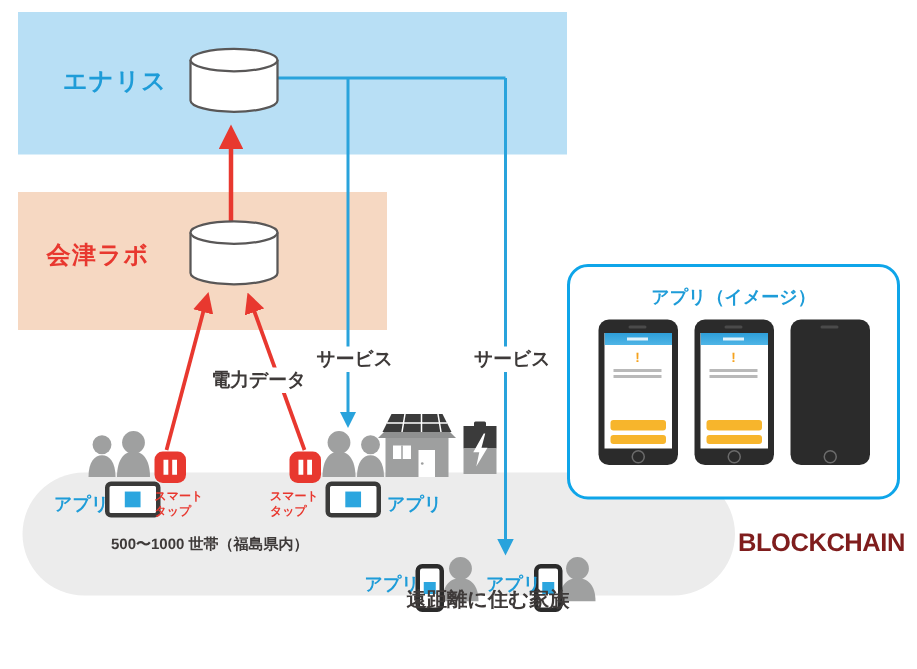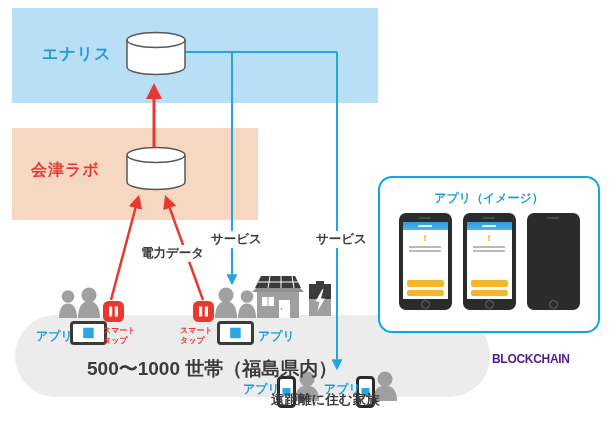--- a/index.html
+++ b/index.html
@@ -13,31 +13,31 @@
   
   .overlay{left:0;top:0;width:611px;height:446px;}
   
   .lbl{position:absolute;font-weight:bold;color:#3E3A39;white-space:nowrap;}
   .provider-blue{left:42px;top:44px;font-size:16px;letter-spacing:1px;color:#1E9CD8;}
   .provider-red{left:31px;top:160px;font-size:16px;letter-spacing:1px;color:#E8382F;}
   .flow{font-size:12.5px;background:#fff;padding:0 2px;}
   .power-data{left:126px;top:245px;margin-left:13px;}
   .service1{left:209px;top:231px;}
   .service2{left:314px;top:231px;}
-  .households-cap{left:87px;top:356px;font-size:19px;font-weight:600;}
+  .households-cap{left:74px;top:356px;font-size:10px;font-weight:600;}
   .family-cap{left:271px;top:391px;font-size:13.5px;}
   .app-lbl{font-size:12px;color:#1E9CD8;}
   .app-left{left:36px;top:328px;}
   .app-mid{left:258px;top:328px;}
   .app-fam1{left:243px;top:381px;}
   .app-fam2{left:324px;top:381px;}
   .tap-lbl{font-size:8px;line-height:9.5px;color:#E8382F;text-align:left;width:34px;}
   .tap-left{left:103px;top:326px;}
   .tap-right{left:180px;top:326px;}
-  .blockchain{left:492px;top:352px;font-size:12px;letter-spacing:-0.3px;color:#4c1d95;}
+  .blockchain{left:492px;top:352px;font-size:17px;letter-spacing:-0.3px;color:#7f1d1d;}
   
   .panel{left:378px;top:176px;width:218px;height:153px;background:#fff;
          border:2px solid #0ea5e9;border-radius:14px;}
   .panel-title{position:absolute;left:0;right:0;top:12px;text-align:center;
                font-size:12px;font-weight:bold;color:#1E9CD8;}
   .phones{position:absolute;left:0;right:0;top:35px;display:flex;justify-content:center;gap:11px;}
   .phone{position:relative;width:53px;height:97px;background:#2B2B2B;border-radius:7px;
          padding:0;flex:0 0 auto;}
   .phone .speaker{position:absolute;top:4px;left:50%;margin-left:-6px;width:12px;height:2px;
                   background:#4a4a4a;border-radius:1px;}

